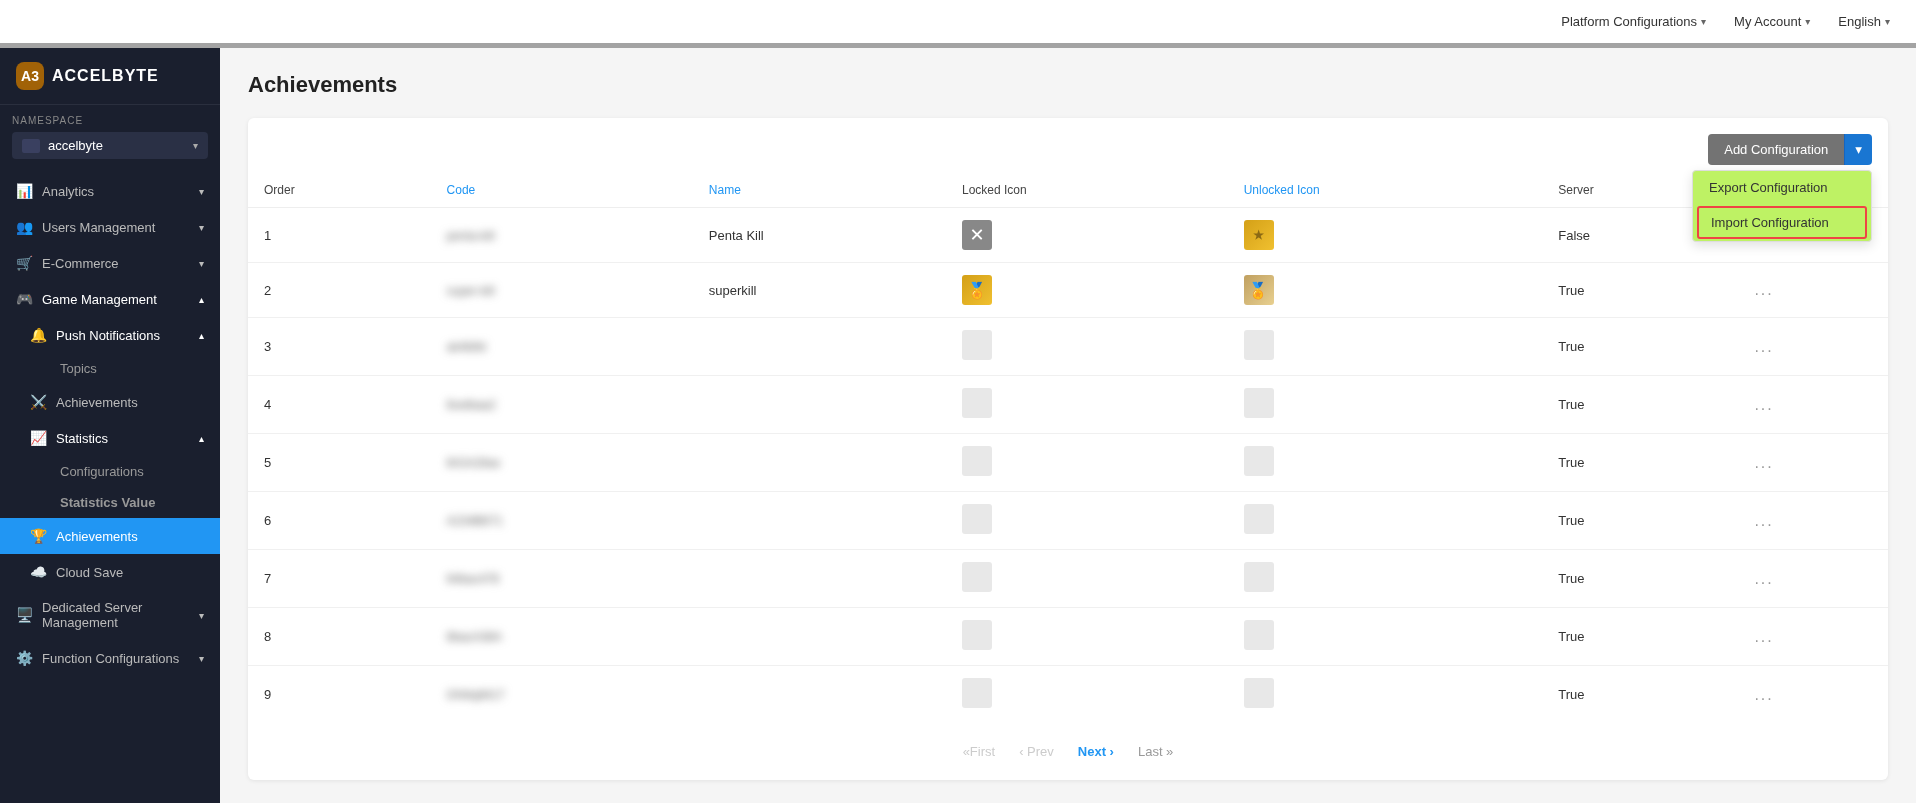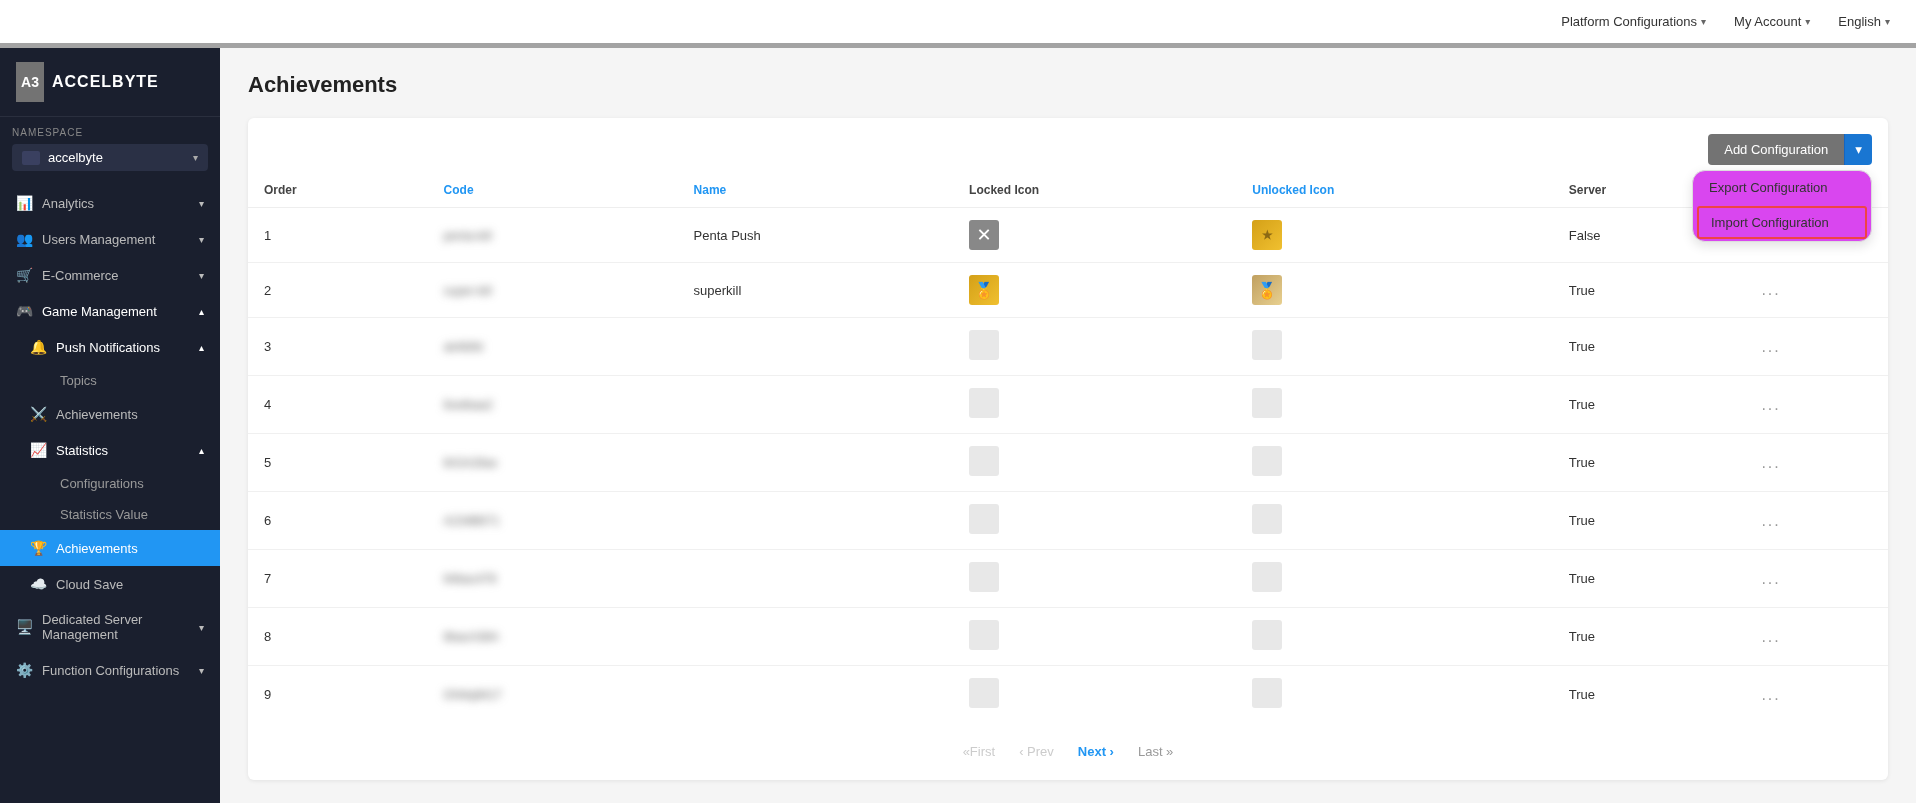--- a/index.html
+++ b/index.html
@@ -48,23 +48,23 @@
     }
     .sidebar-logo {
       display: flex;
       align-items: center;
       gap: 8px;
       padding: 14px 16px;
       border-bottom: 1px solid #2a2f3e;
     }
     .logo-icon {
       width: 28px;
-      height: 40px;
-      background: #737373;
-      border-radius: 0;
+      height: 28px;
+      background: #a16207;
+      border-radius: 8px;
       display: flex;
       align-items: center;
       justify-content: center;
       color: white;
       font-weight: bold;
       font-size: 14px;
     }
     .logo-text {
       color: #fff;
       font-weight: 700;
@@ -176,23 +176,23 @@
       border-radius: 0 4px 4px 0;
       cursor: pointer;
       border-left: 1px solid #1565c0;
     }
 
     
     .dropdown-menu {
       position: absolute;
       top: 52px;
       right: 16px;
-      background: #d946ef;
+      background: #bef264;
       border: 1px solid #ddd;
-      border-radius: 13px;
+      border-radius: 4px;
       box-shadow: 0 4px 12px rgba(0,0,0,0.12);
       z-index: 100;
       min-width: 180px;
       margin-left: 37px;
     }
     .dropdown-menu-item {
       padding: 9px 16px;
       cursor: pointer;
       font-size: 13px;
       color: #333;
@@ -206,21 +206,21 @@
 
     
     .achievements-table {
       width: 100%;
       border-collapse: collapse;
     }
     .achievements-table th {
       padding: 10px 16px;
       text-align: left;
       font-size: 12px;
-      font-weight: 700;
+      font-weight: 400;
       color: #2196f3;
       border-bottom: 1px solid #eee;
       background: #fff;
     }
     .achievements-table th.text-dark { color: #444; }
     .achievements-table td {
       padding: 12px 16px;
       border-bottom: 1px solid #f0f0f0;
       color: #333;
       font-size: 13px;
@@ -406,21 +406,21 @@
           <span class="nav-item-icon">📈</span>
           <span>Statistics</span>
         </div>
         <span class="nav-chevron">▴</span>
       </div>
 
       <div class="sub-nav-item" style="padding-left:60px;">
         <span>Configurations</span>
       </div>
 
-      <div class="sub-nav-item" style="padding-left:60px;">
+      <div class="sub-nav-item" style="padding-left:60px;font-weight:bold;">
         <span>Statistics Value</span>
       </div>
 
       <div class="nav-item active" style="padding-left:30px;">
         <div class="nav-item-left">
           <span class="nav-item-icon">🏆</span>
           <span>Achievements</span>
         </div>
       </div>
 
@@ -473,21 +473,21 @@
             <th class="text-dark">Locked Icon</th>
             <th>Unlocked Icon</th>
             <th class="text-dark">Server</th>
             <th></th>
           </tr>
         </thead>
         <tbody id="table-body">
         <tr>
               <td>1</td>
               <td><span class="blurred-text">penta-kill</span></td>
-              <td>Penta Push</td>
+              <td>Penta Kill</td>
               <td><div class="icon-img-penta-locked">✕</div></td>
               <td><div class="icon-img-penta-unlocked">★</div></td>
               <td>False</td>
               <td><span class="actions-dots">...</span></td>
             </tr>
             <tr>
               <td>2</td>
               <td><span class="blurred-text">super-kill</span></td>
               <td>superkill</td>
               <td><div class="icon-img-super-locked">🏅</div></td>

